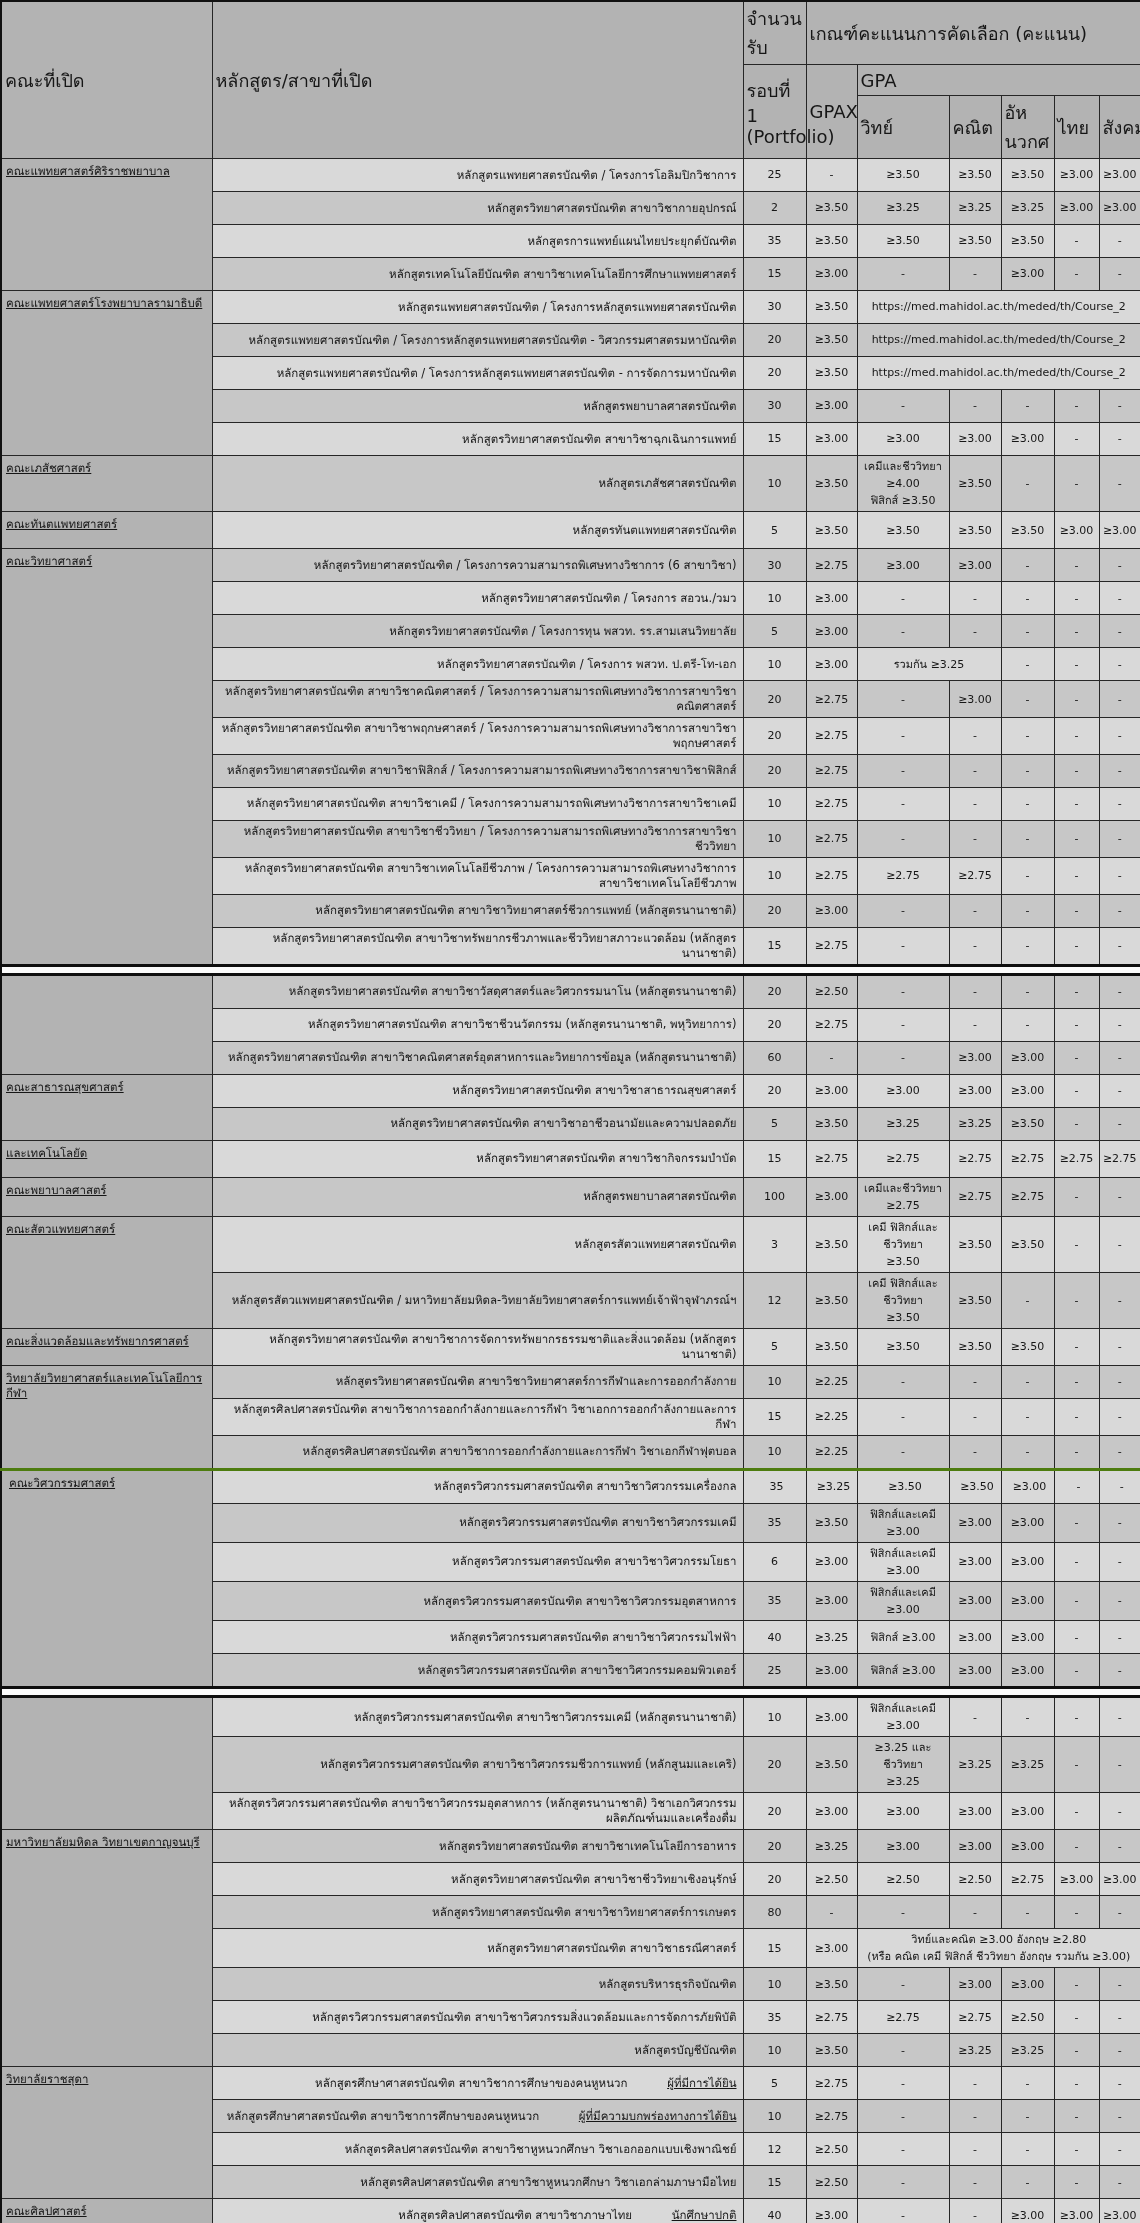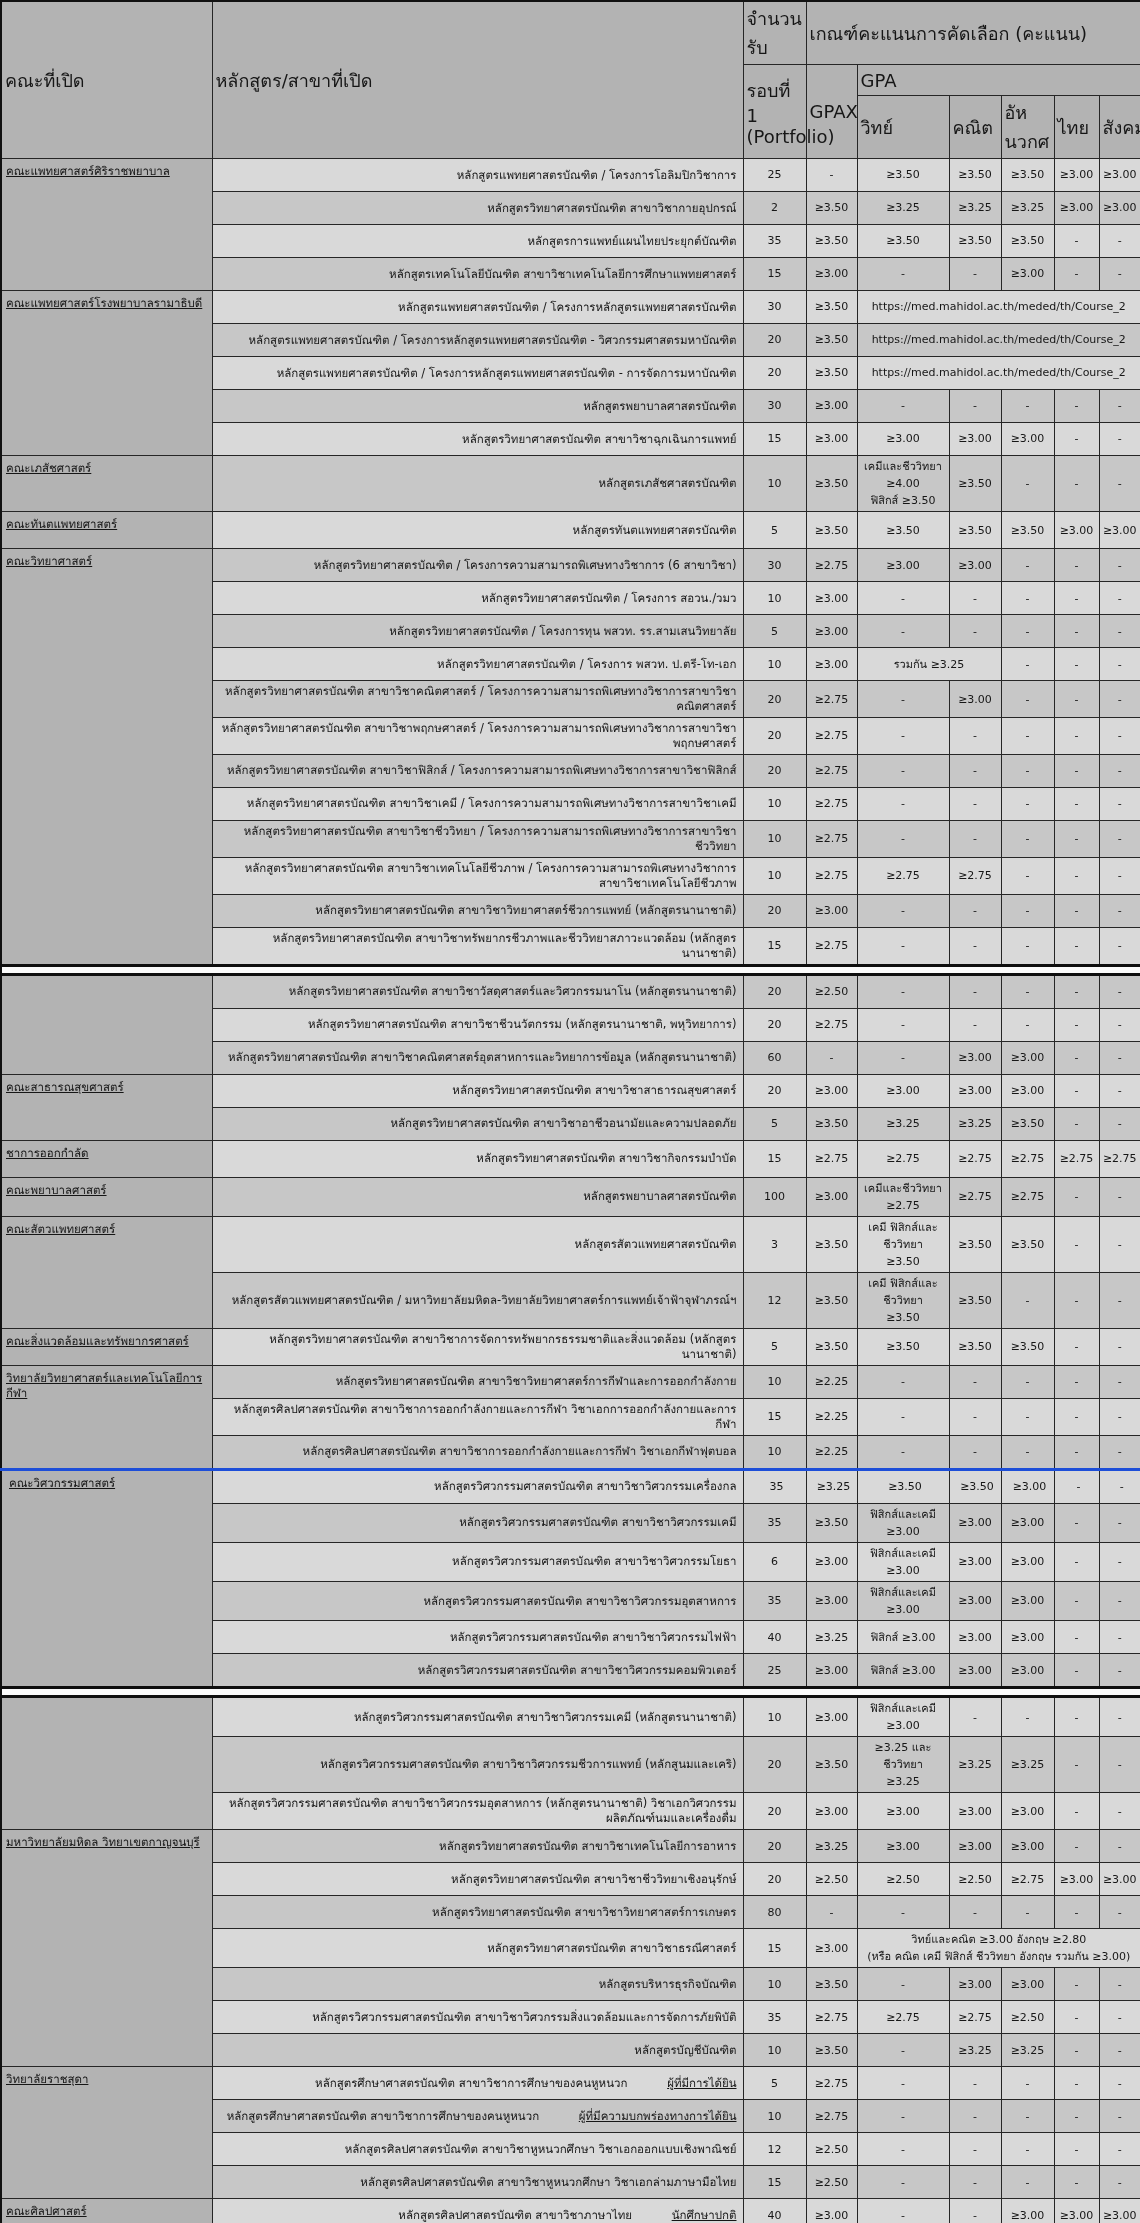--- a/index.html
+++ b/index.html
@@ -6,21 +6,21 @@
   body{font-family:"DejaVu Sans","Liberation Sans",sans-serif;color:#161616;}
   .page{width:1140px;background:#efefef;}
   table{border-collapse:collapse;width:1140px;table-layout:fixed;border:2px solid #111;}
   th,td{border:1px solid #262626;font-weight:normal;vertical-align:middle;padding:2px 3px;}
   thead th{background:#b3b3b3;text-align:left;font-size:18px;height:26px;white-space:pre-line;}
   tbody td{height:26px;font-size:11px;}
   td.fac{background:#b3b3b3;text-align:left;vertical-align:top;padding:5px 4px;font-size:11.5px;line-height:1.35;text-decoration:underline;}
   td.prog{background:#d9d9d9;text-align:right;padding:3px 6px;font-size:11.5px;line-height:1.3;}
   td.num{background:#d9d9d9;text-align:center;white-space:pre-line;line-height:1.55;}
   tr.alt td.prog,tr.alt td.num{background:#c7c7c7;}
-  tr.thick td{border-top:3px solid #1d4ed8;padding-left:7px;}
+  tr.thick td{border-top:3px solid #4d7c0f;padding-left:7px;}
   tr.gap td{height:6px;padding:0;background:#fbfbfb;border-top:3px solid #0f0f0f;border-bottom:3px solid #0f0f0f;border-left:2px solid #0f0f0f;border-right:2px solid #0f0f0f;}
   .u{text-decoration:underline;margin-left:36px;}
   td.link{font-size:11px;letter-spacing:0;}
 </style>
 </head>
 <body>
 
 <div class="page">
   <table>
     <colgroup>
@@ -329,21 +329,21 @@
           <td class="prog">หลักสูตรวิทยาศาสตรบัณฑิต สาขาวิชาอาชีวอนามัยและความปลอดภัย</td>
           <td class="num">5</td>
           <td class="num">≥3.50</td>
           <td class="num">≥3.25</td>
           <td class="num">≥3.25</td>
           <td class="num">≥3.50</td>
           <td class="num">-</td>
           <td class="num">-</td>
         </tr>
         <tr>
-          <td class="fac" rowspan="1">ชาการออกกำลัด</td>
+          <td class="fac" rowspan="1">และเทคโนโลยัด</td>
           <td class="prog">หลักสูตรวิทยาศาสตรบัณฑิต สาขาวิชากิจกรรมบำบัด</td>
           <td class="num">15</td>
           <td class="num">≥2.75</td>
           <td class="num">≥2.75</td>
           <td class="num">≥2.75</td>
           <td class="num">≥2.75</td>
           <td class="num">≥2.75</td>
           <td class="num">≥2.75</td>
         </tr>
         <tr class="alt">

